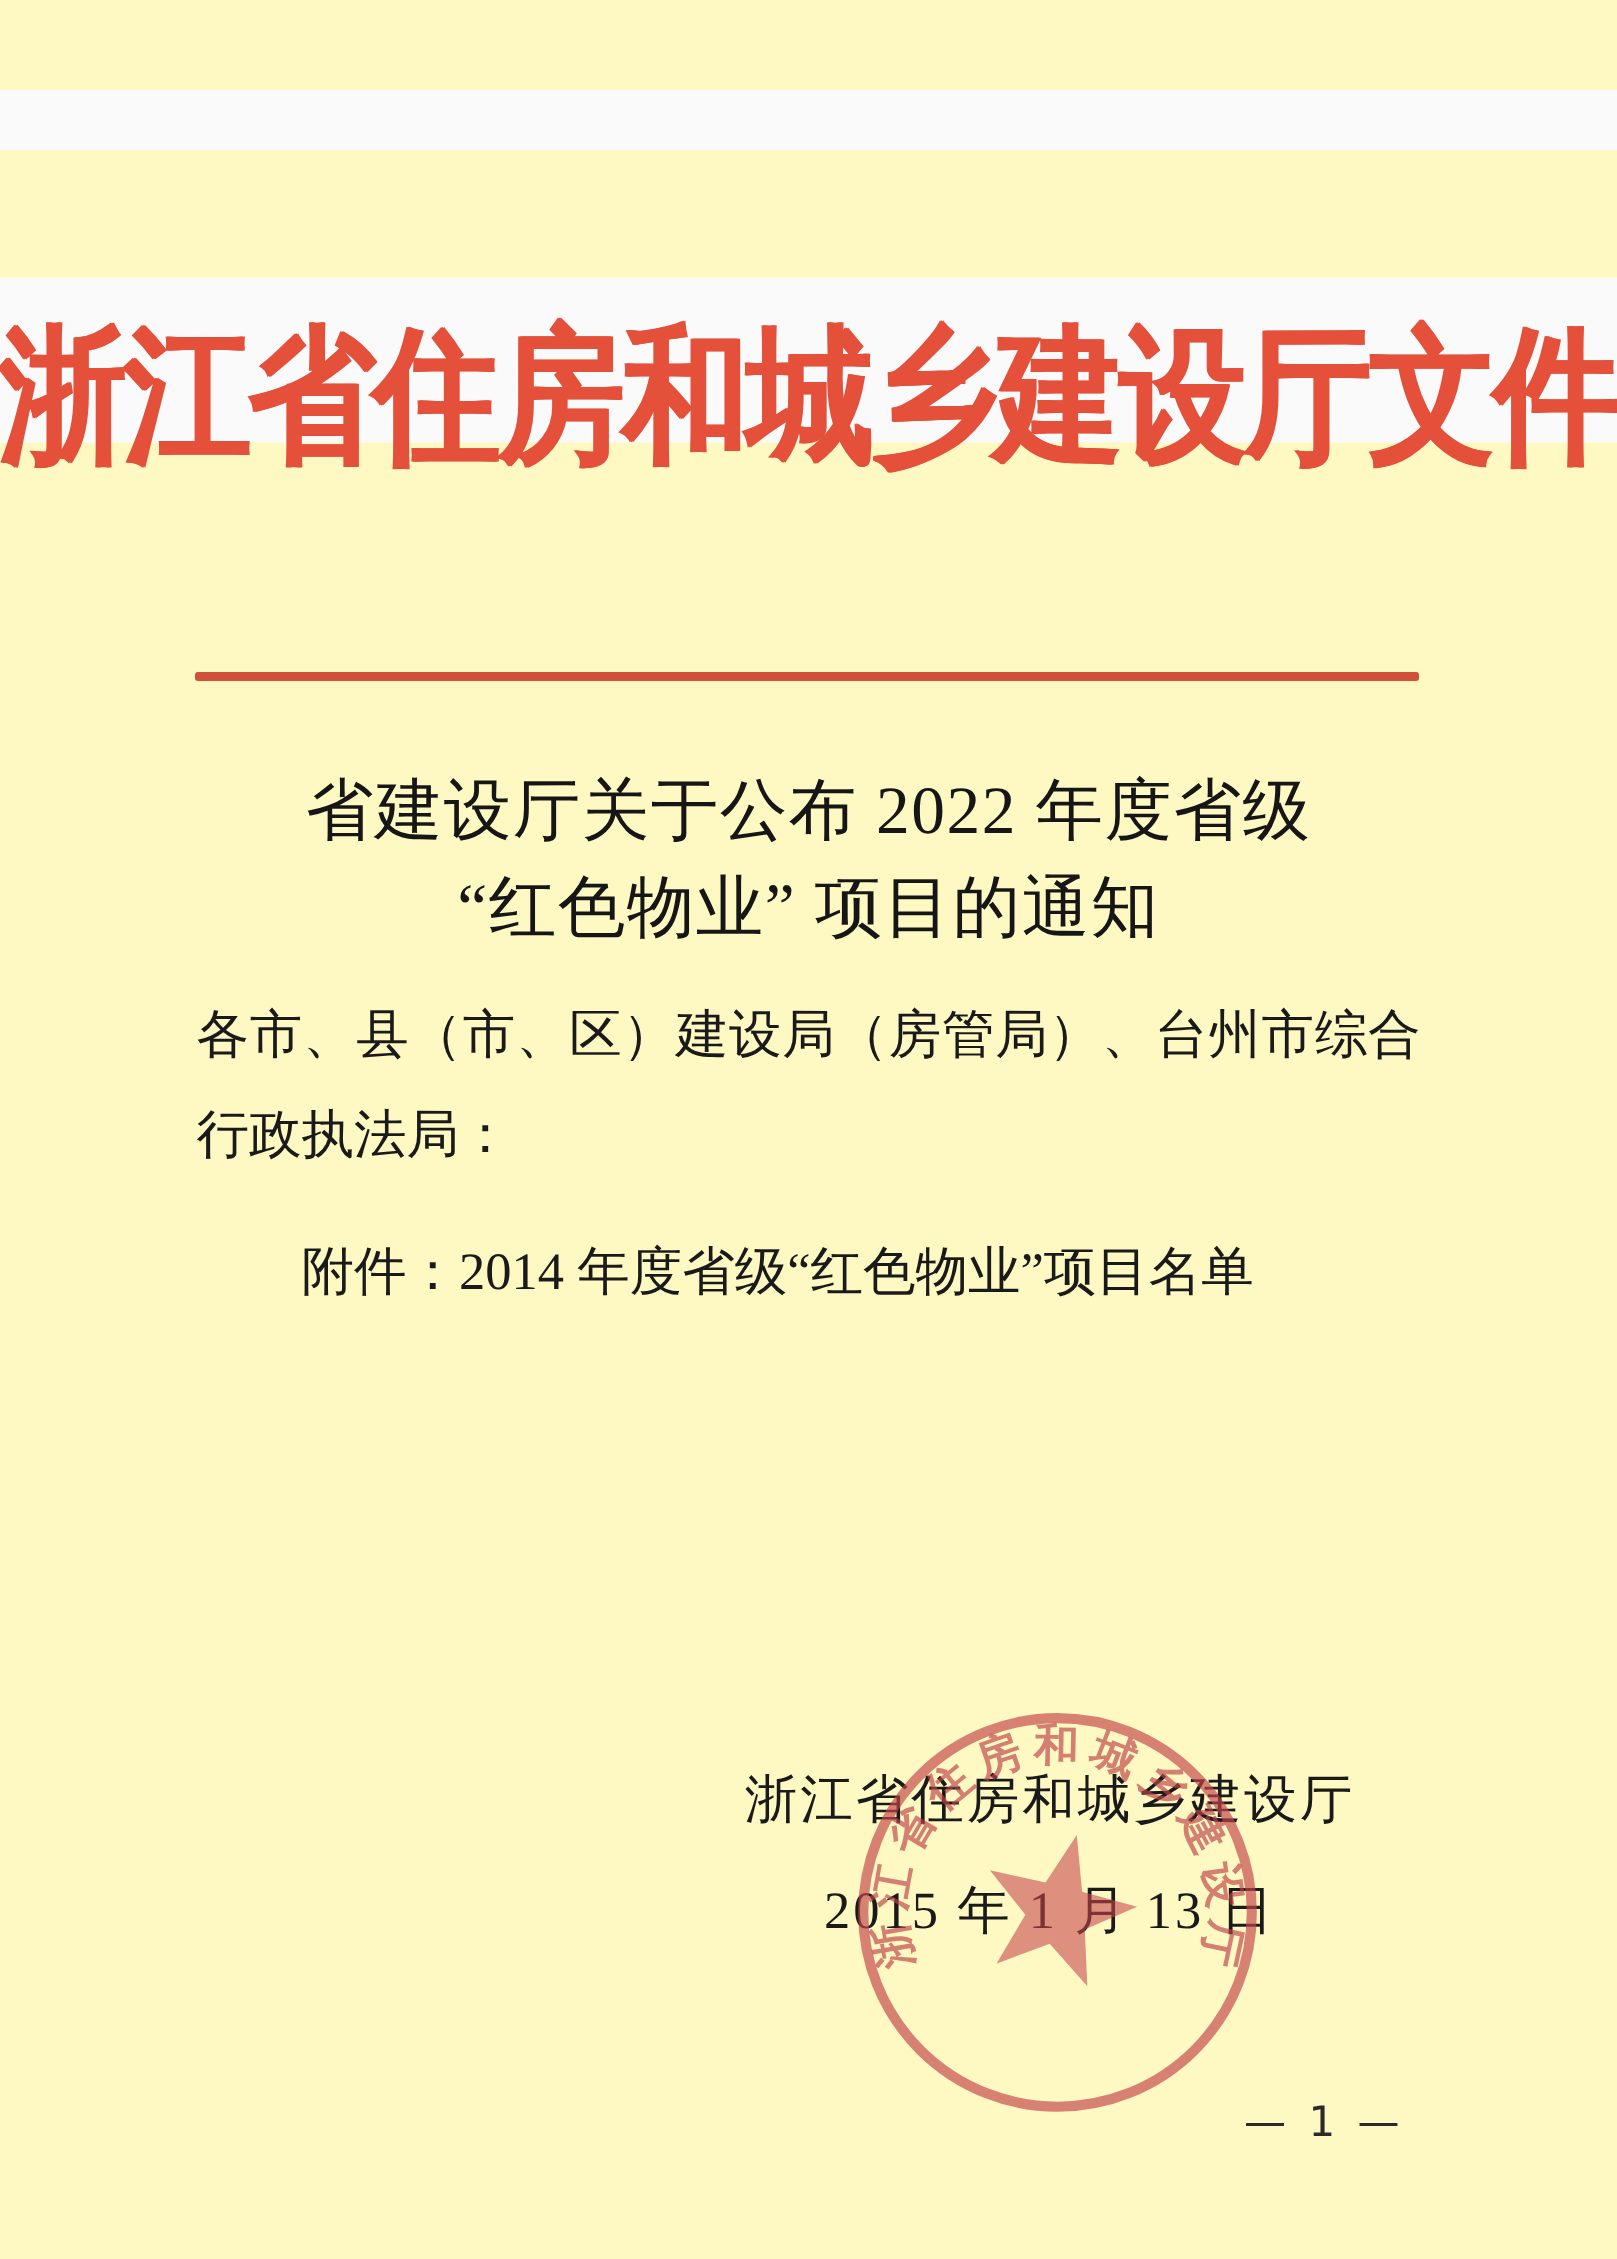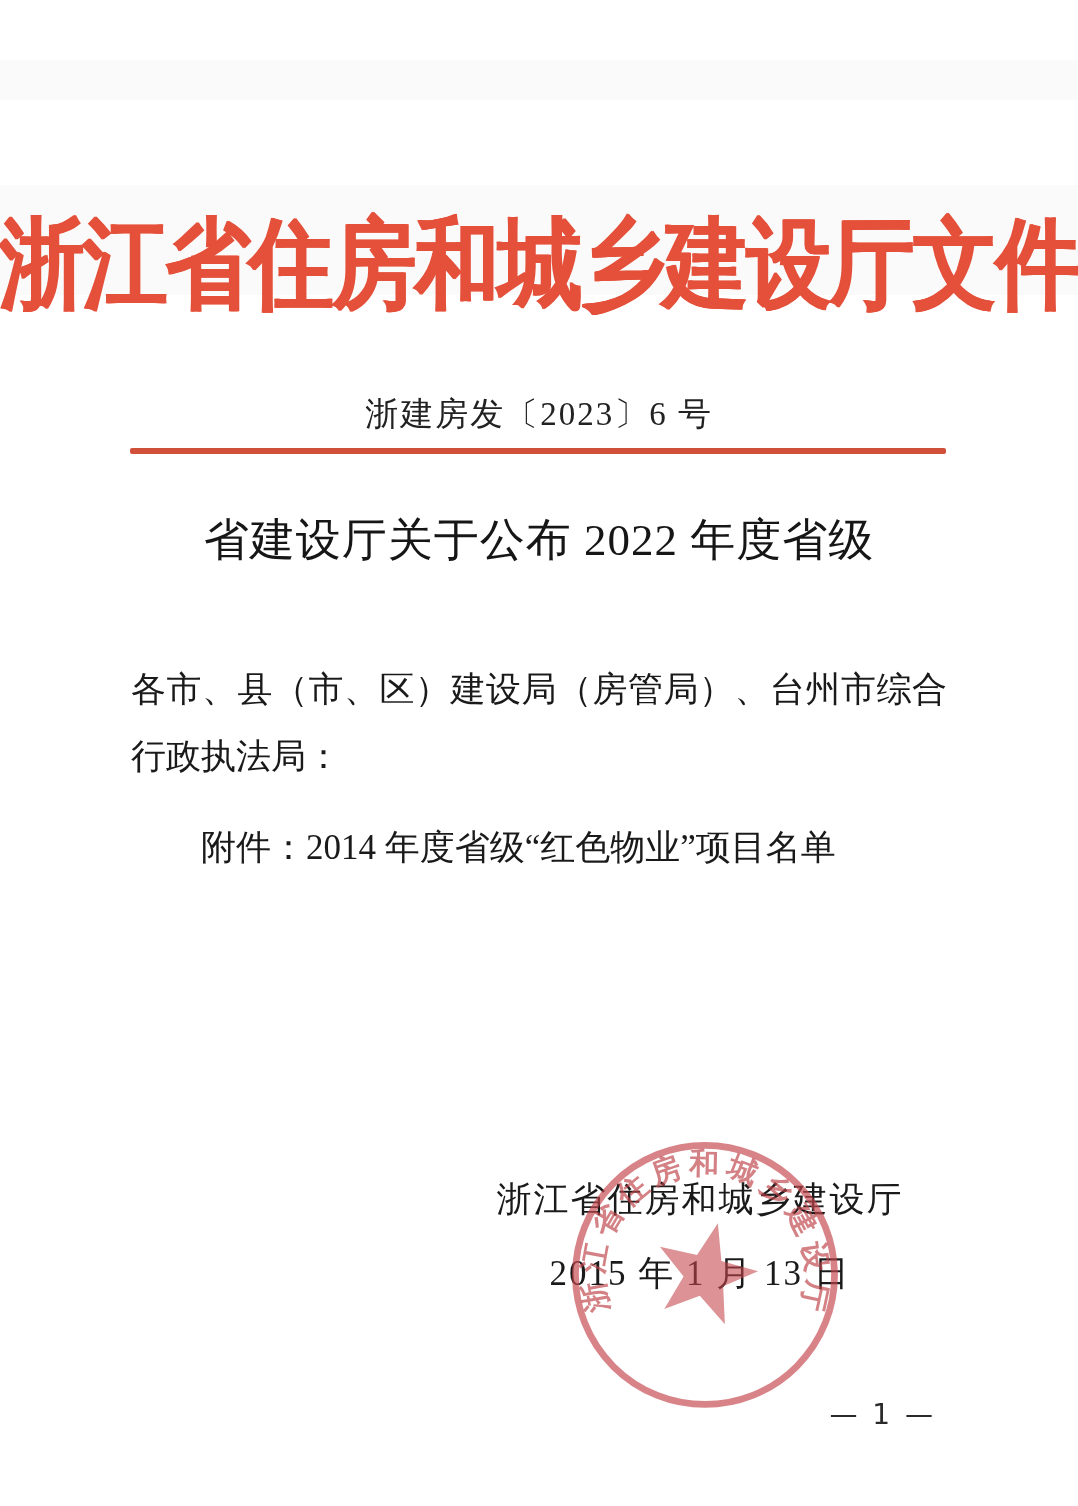--- a/index.html
+++ b/index.html
@@ -2,21 +2,21 @@
 <html><head>
 <meta charset="utf-8">
 <style>
   * { margin: 0; padding: 0; box-sizing: border-box; }
   html, body { background: #e9e9e9; }
   .page {
     position: relative;
     width: 1078px;
     height: 1506px;
     margin: 0 auto;
-    background: #ffffff;
+    background: #fef9c3;
     overflow: hidden;
     font-family: "Liberation Serif", serif;
     color: #1c1c1c;
   }
   .scan-band-1 {
     position: absolute; left: 0; top: 60px; width: 100%; height: 40px;
     background: #fafafa;
   }
   .scan-band-2 {
     position: absolute; left: 0; top: 185px; width: 100%; height: 110px;
@@ -103,26 +103,26 @@
 </head>
 <body>
 
 <div class="page">
 
   <div class="scan-band-1"></div>
   <div class="scan-band-2"></div>
 
   <div class="header-title">浙江省住房和城乡建设厅文件</div>
 
-  <div class="doc-number">浙建房发〔2023〕6 号</div>
 
   <div class="red-rule"></div>
 
   <div class="doc-title">
     <div>省建设厅关于公布 2022 年度省级</div>
+    <div>“红色物业” 项目的通知</div>
   </div>
 
   <div class="body-block">
     <p class="recipients">各市、县（市、区）建设局（房管局）、台州市综合行政执法局：</p>
     <p class="attachment">附件：2014 年度省级“红色物业”项目名单</p>
   </div>
 
   <div class="signature-block">
     <div class="issuer">浙江省住房和城乡建设厅</div>
     <div class="date">2015 年 1 月 13 日</div>

